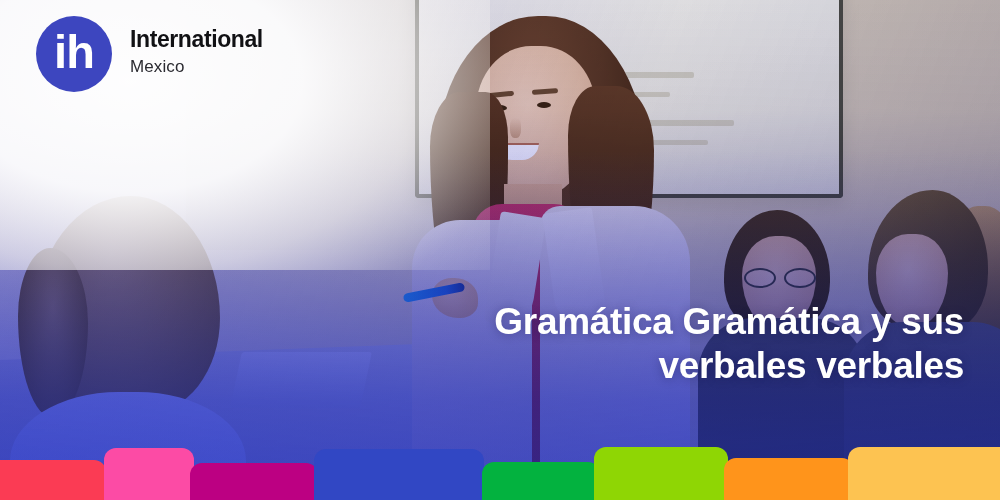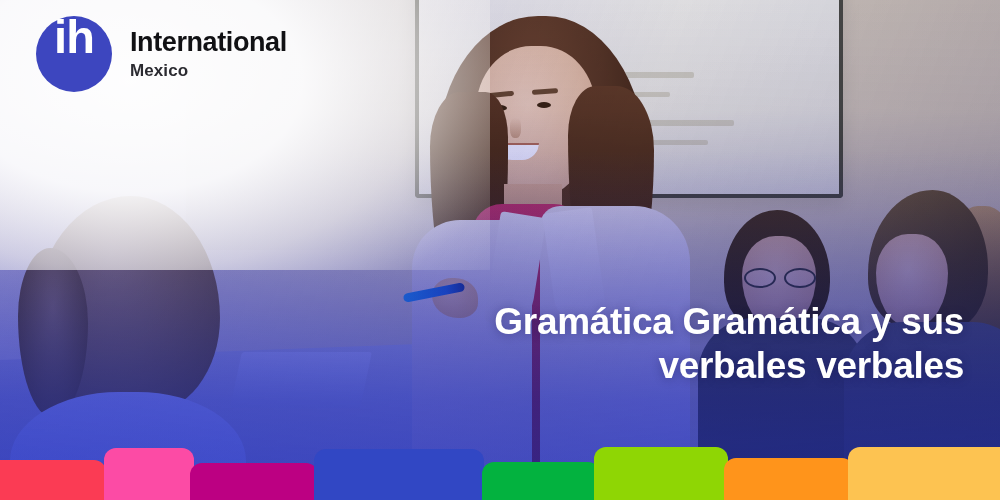--- a/index.html
+++ b/index.html
@@ -228,35 +228,35 @@
       rgba(250,248,244,.18) 80%,
       rgba(250,248,244,0) 100%);
     pointer-events:none;
   }
 
   
   .logo{position:absolute;left:36px;top:16px;display:flex;align-items:flex-start;gap:18px;}
   .logo-mark{
     width:76px;height:76px;border-radius:50%;
     background:#3d46bf;
-    display:flex;align-items:flex-start;justify-content:center;
+    display:flex;align-items:center;justify-content:center;
     flex:0 0 auto;
   }
   .logo-mark span{
     color:#fff;font-size:47px;line-height:1;font-weight:700;
     letter-spacing:-1px;font-family:"Liberation Sans",sans-serif;
     position:relative;top:-3px;
   }
   .logo-text{padding-top:12px;}
   .logo-text .l1,.logo-text .l2{
-    font-size:27px;font-weight:700;line-height:1.04;color:#111114;
+    font-size:23px;font-weight:700;line-height:1.04;color:#111114;
     letter-spacing:-.4px;
   }
   .logo-text .l3{
-    font-size:17px;font-weight:700;color:#2b2b31;margin-top:5px;letter-spacing:.1px;
+    font-size:17px;font-weight:400;color:#2b2b31;margin-top:5px;letter-spacing:.1px;
   }
 
   
   .headline{
     position:absolute;right:36px;top:300px;width:620px;
     text-align:right;color:#fff;
     font-size:37px;font-weight:700;line-height:1.18;
     letter-spacing:-.3px;
     text-shadow:0 1px 10px rgba(20,18,70,.35);
   }

